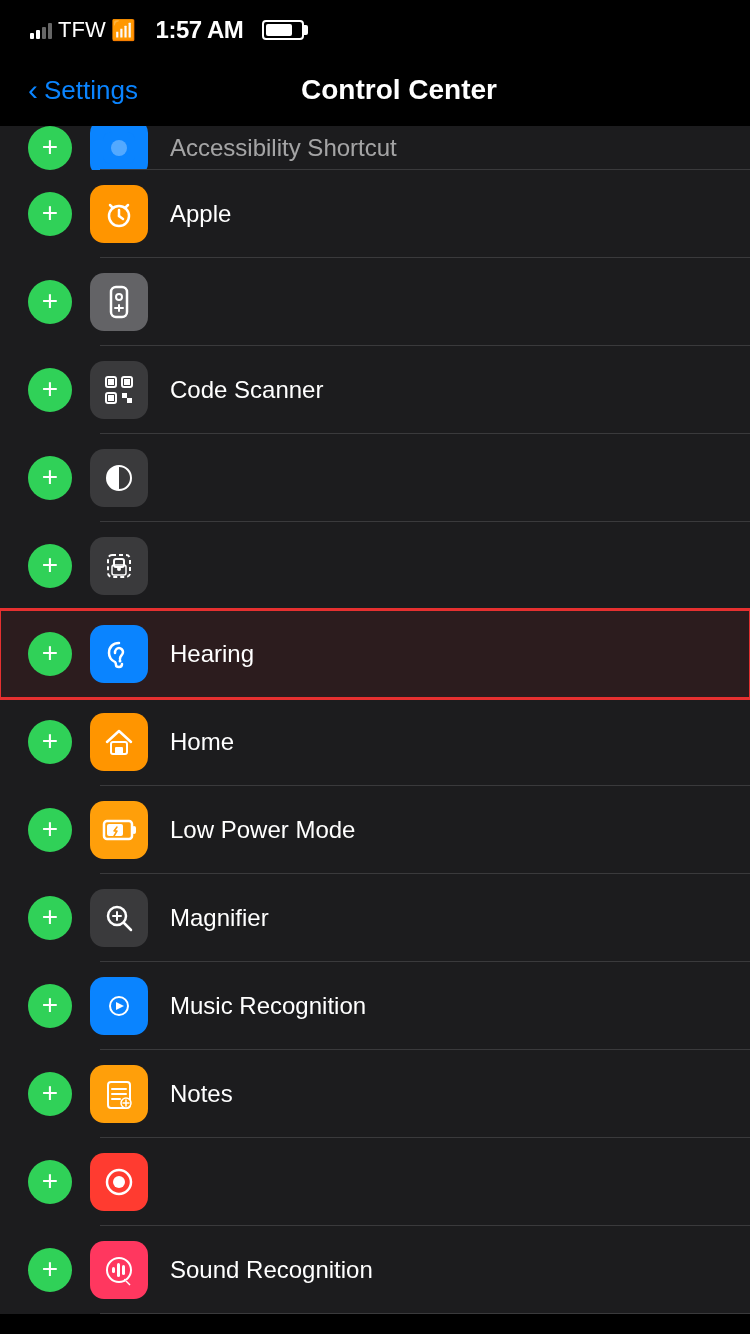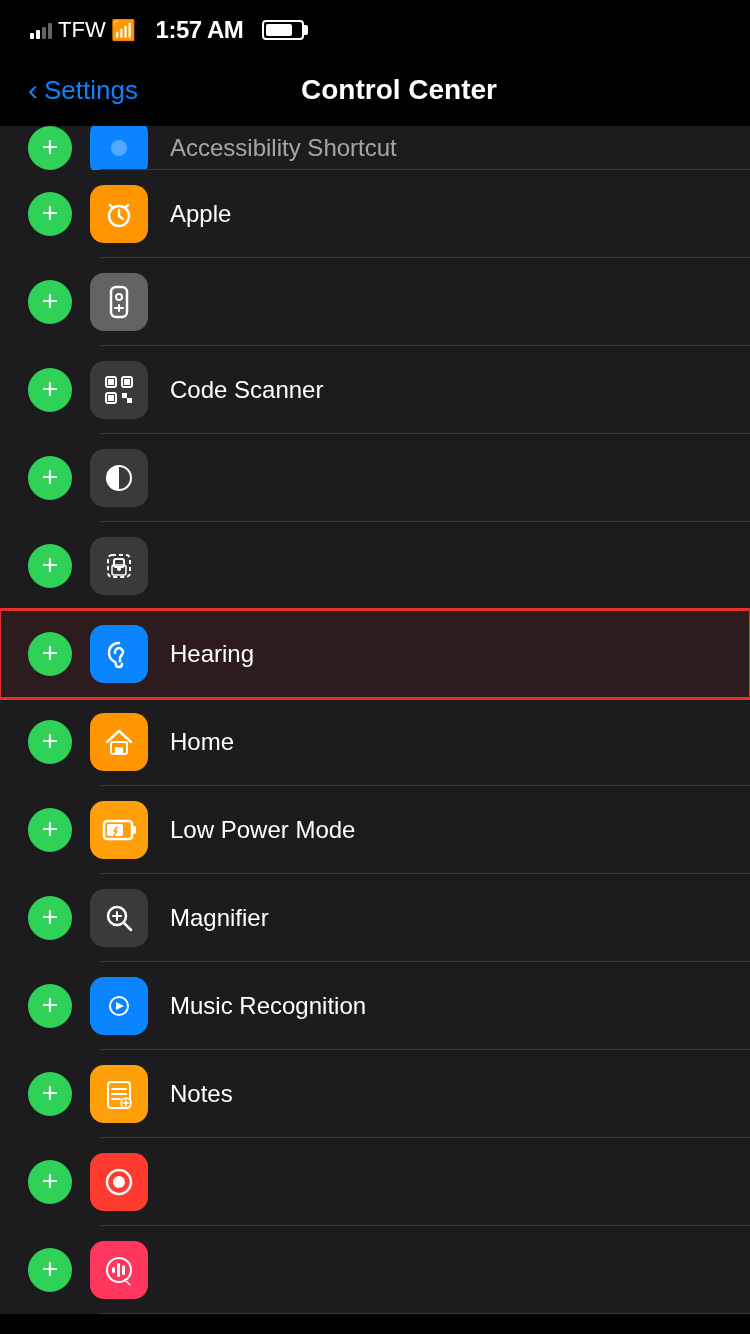--- a/index.html
+++ b/index.html
@@ -453,15 +453,16 @@
       <svg width="34" height="34" viewBox="0 0 34 34" fill="none" xmlns="http://www.w3.org/2000/svg">
         <circle cx="17" cy="17" r="12" stroke="white" stroke-width="2" fill="none"></circle>
         <rect x="10" y="14" width="3" height="6" rx="1.5" fill="white"></rect>
         <rect x="15" y="10" width="3" height="14" rx="1.5" fill="white"></rect>
         <rect x="20" y="12" width="3" height="10" rx="1.5" fill="white"></rect>
         <line x1="23" y1="27" x2="27" y2="31" stroke="white" stroke-width="2.5" stroke-linecap="round"></line>
         <circle cx="26" cy="30" r="3" fill="#ff375f"></circle>
         <line x1="24" y1="28" x2="28" y2="32" stroke="white" stroke-width="1.5"></line>
       </svg>
     </div>
+    <span class="item-label">Sound Recognition</span>
   </div>
 
 </div>
 
 </body></html>

